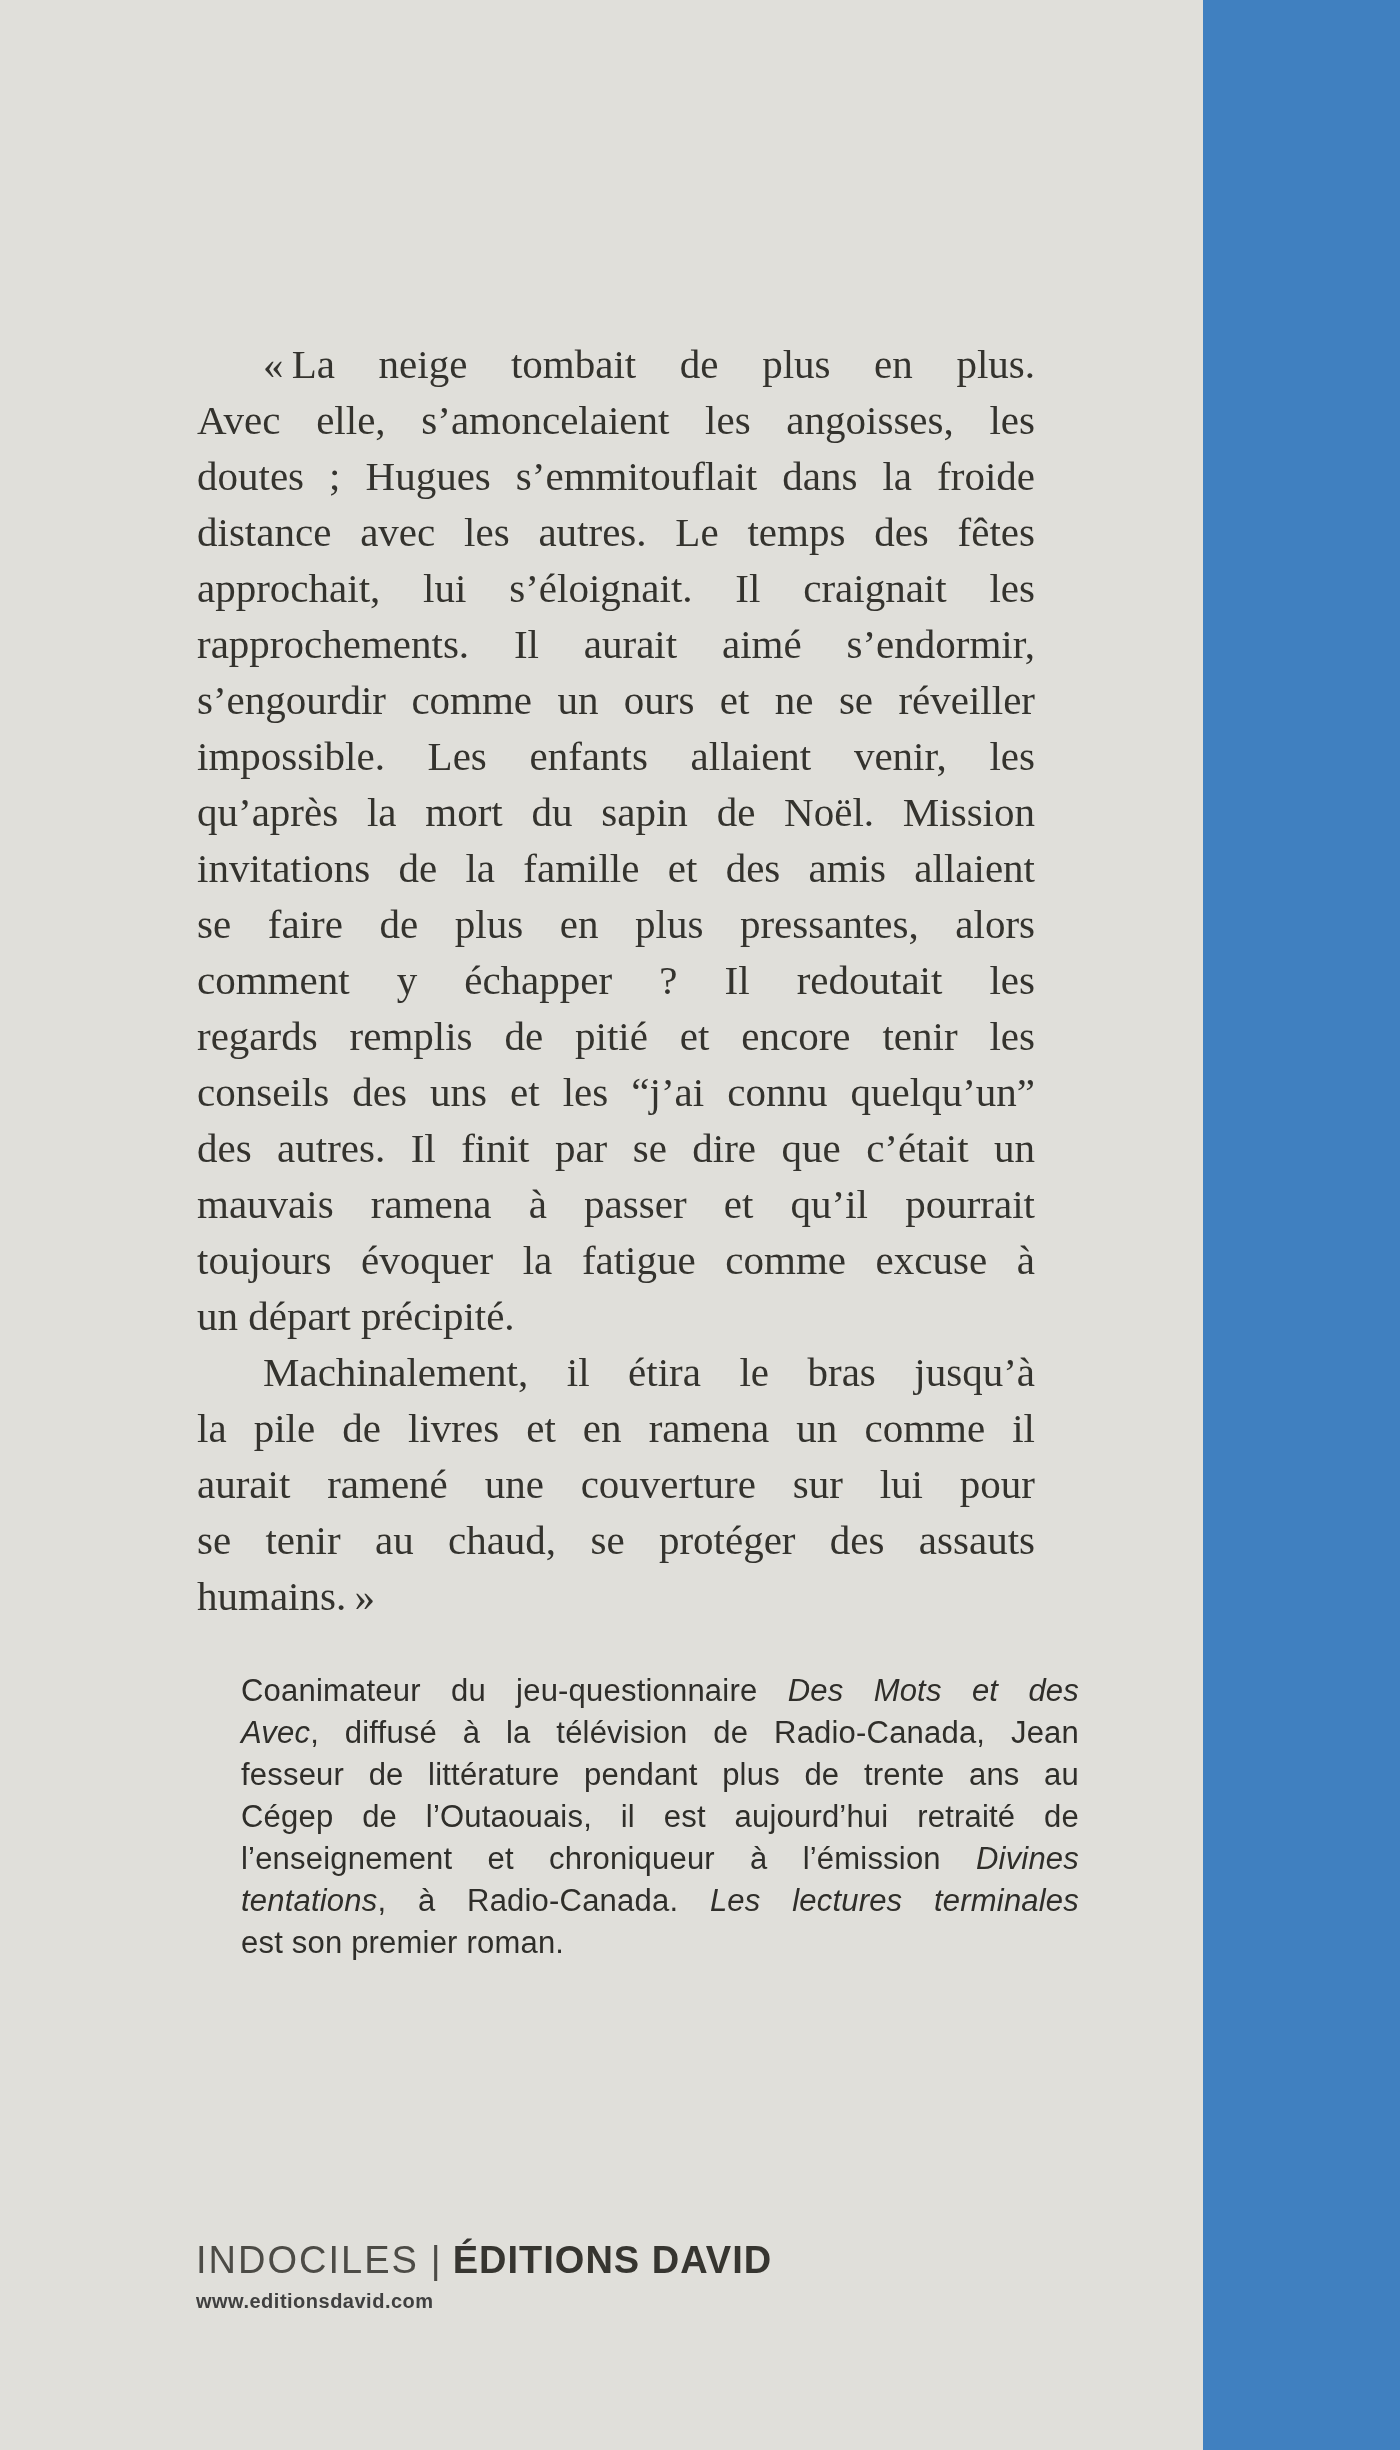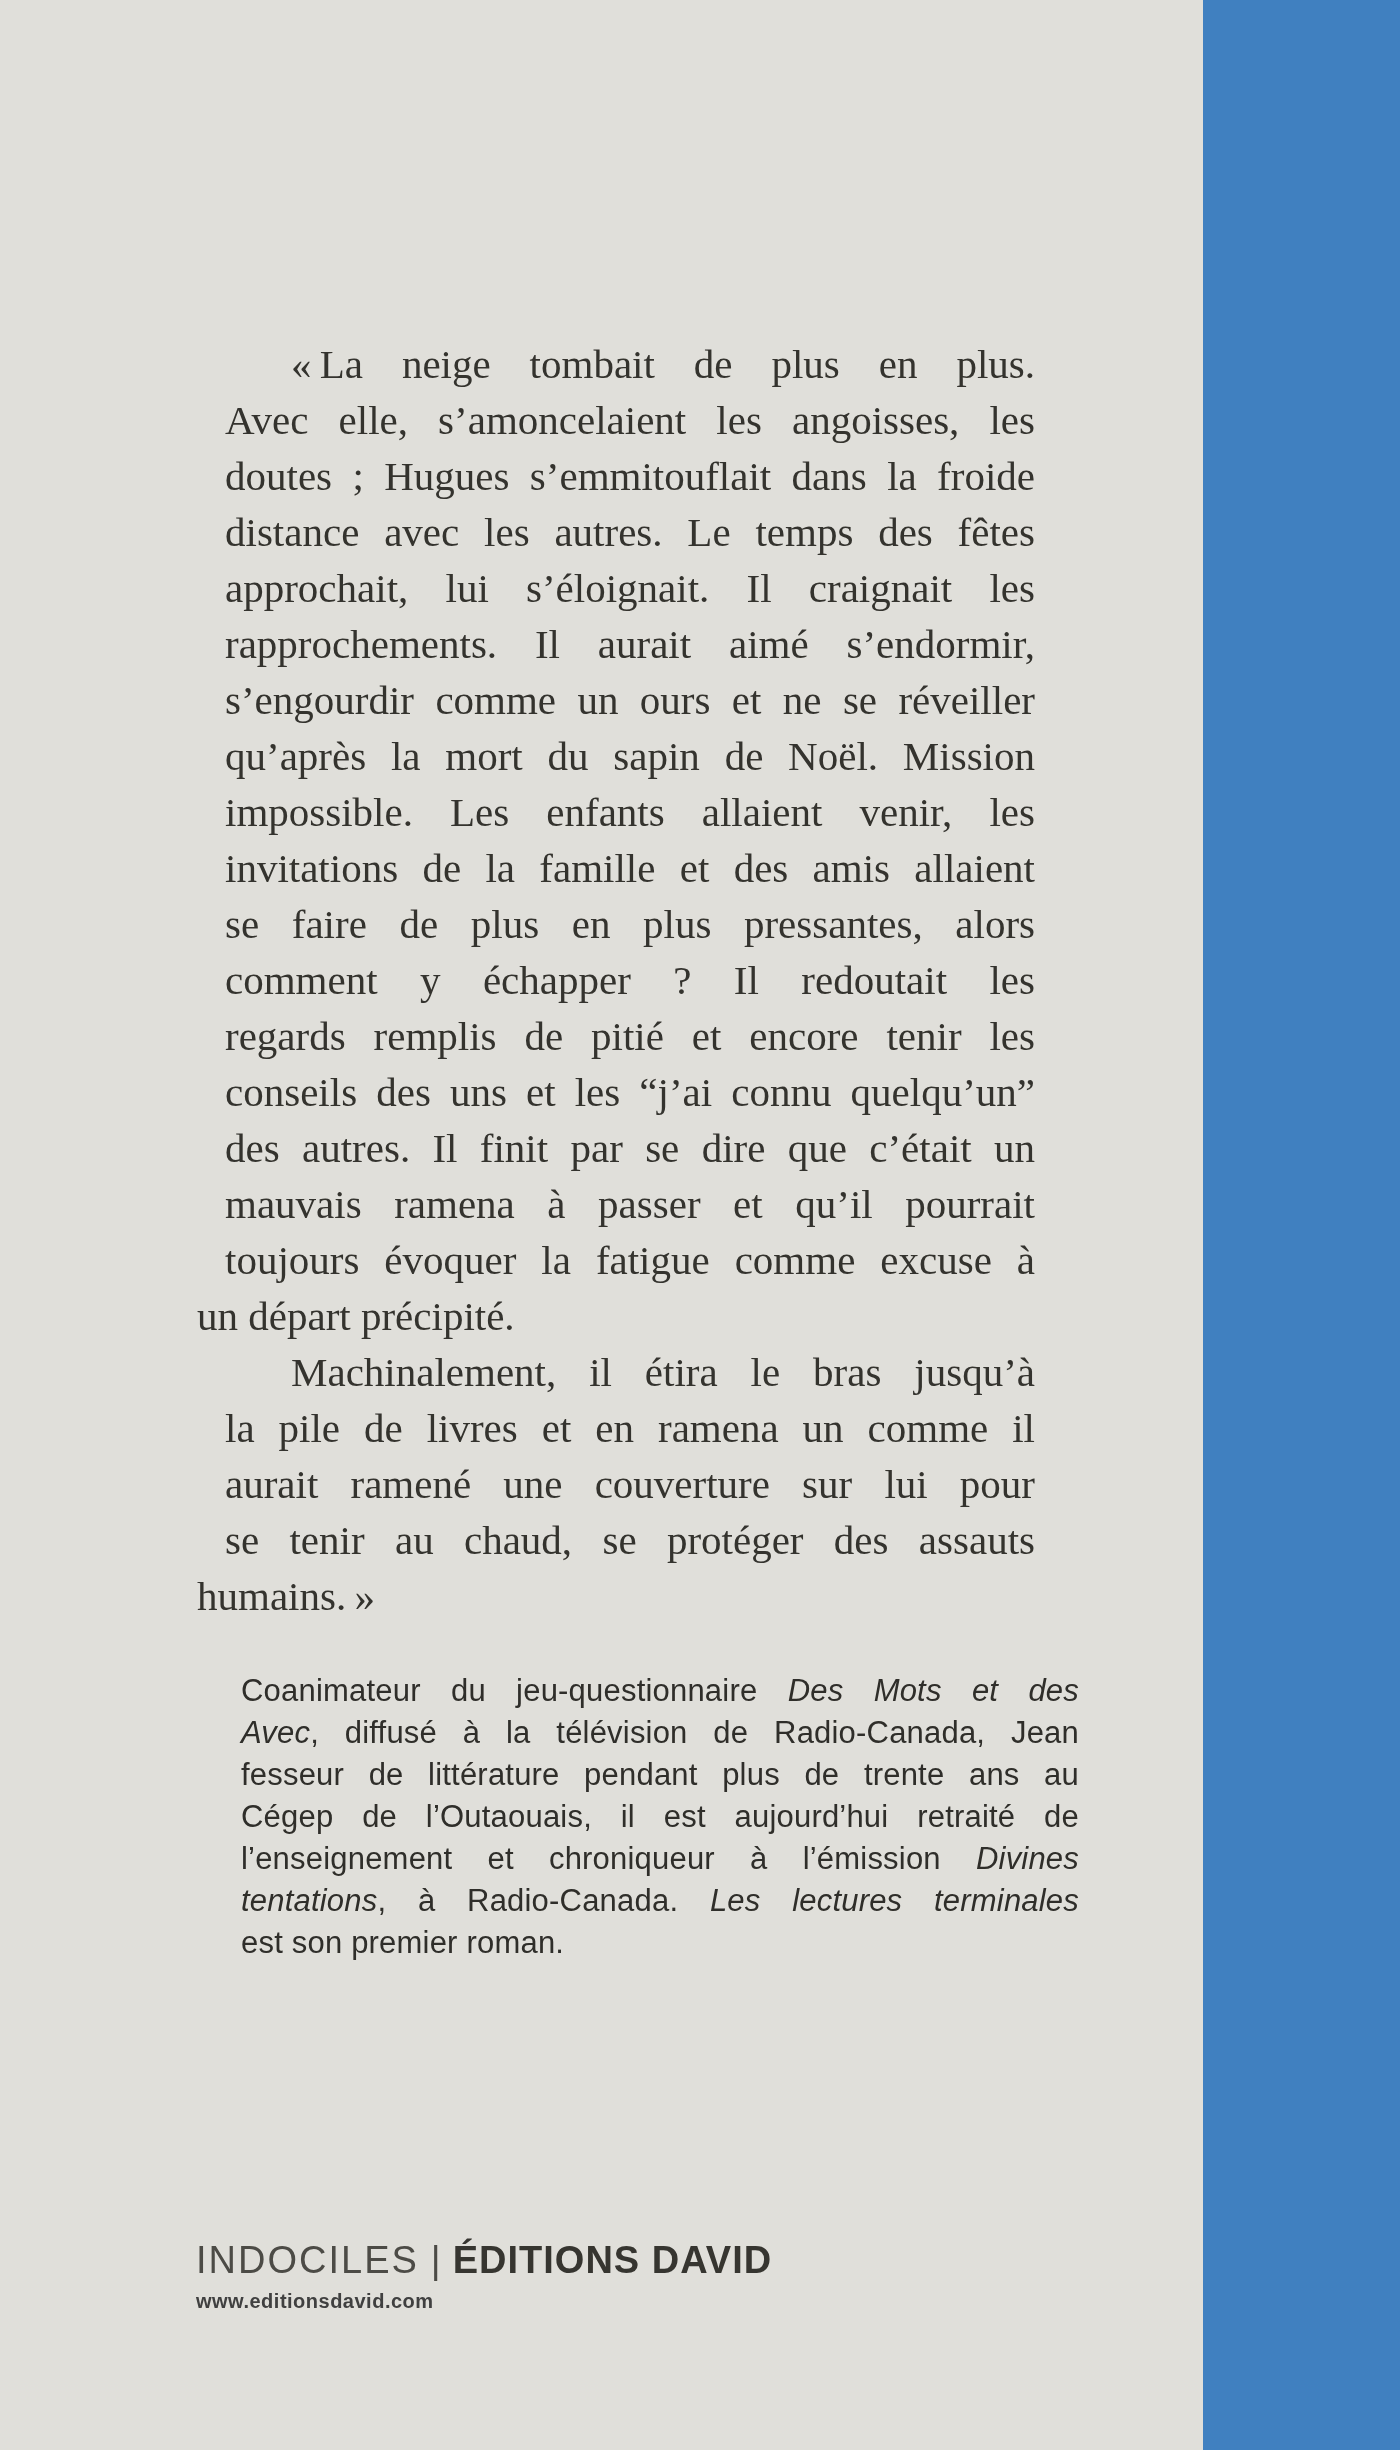--- a/index.html
+++ b/index.html
@@ -15,21 +15,21 @@
     width: 197px; height: 2450px;
     background: var(--stripe, #4080c0);
   }
   .quote {
     position: absolute; left: 197px; top: 336px; width: 838px;
     font-family: "Liberation Serif", "DejaVu Serif", serif;
     font-size: 41px; line-height: 56px;
     color: var(--ink, #34332e);
   }
   .qline { text-align: left; }
-  .qline.just { text-align: justify; text-align-last: justify; margin-left: 28px; }
+  .qline.just { text-align: justify; text-align-last: justify; }
   .qline.indent { text-indent: 66px; }
   .bio {
     position: absolute; left: 197px; top: 1670px; width: 838px;
     font-family: "Liberation Sans", "DejaVu Sans", sans-serif;
     font-size: 31px; line-height: 42px;
     color: #2f2e2a; letter-spacing: 0.2px; margin-left: 44px;
   }
   .bline.just { text-align: justify; text-align-last: justify; }
   .bline .it { font-style: italic; }
   .publisher {
@@ -49,22 +49,22 @@
 <div class="stripe"></div>
 
 <div class="quote">
     <div class="qline just indent">« La neige tombait de plus en plus.</div>
     <div class="qline just">Avec elle, s’amoncelaient les angoisses, les</div>
     <div class="qline just">doutes ; Hugues s’emmitouflait dans la froide</div>
     <div class="qline just">distance avec les autres. Le temps des fêtes</div>
     <div class="qline just">approchait, lui s’éloignait. Il craignait les</div>
     <div class="qline just">rapprochements. Il aurait aimé s’endormir,</div>
     <div class="qline just">s’engourdir comme un ours et ne se réveiller</div>
+    <div class="qline just">impossible. Les enfants allaient venir, les</div>
     <div class="qline just">qu’après la mort du sapin de Noël. Mission</div>
-    <div class="qline just">impossible. Les enfants allaient venir, les</div>
     <div class="qline just">invitations de la famille et des amis allaient</div>
     <div class="qline just">se faire de plus en plus pressantes, alors</div>
     <div class="qline just">comment y échapper ? Il redoutait les</div>
     <div class="qline just">regards remplis de pitié et encore tenir les</div>
     <div class="qline just">conseils des uns et les “j’ai connu quelqu’un”</div>
     <div class="qline just">des autres. Il finit par se dire que c’était un</div>
     <div class="qline just">mauvais ramena à passer et qu’il pourrait</div>
     <div class="qline just">toujours évoquer la fatigue comme excuse à</div>
     <div class="qline">un départ précipité.</div>
     <div class="qline just indent">Machinalement, il étira le bras jusqu’à</div>

